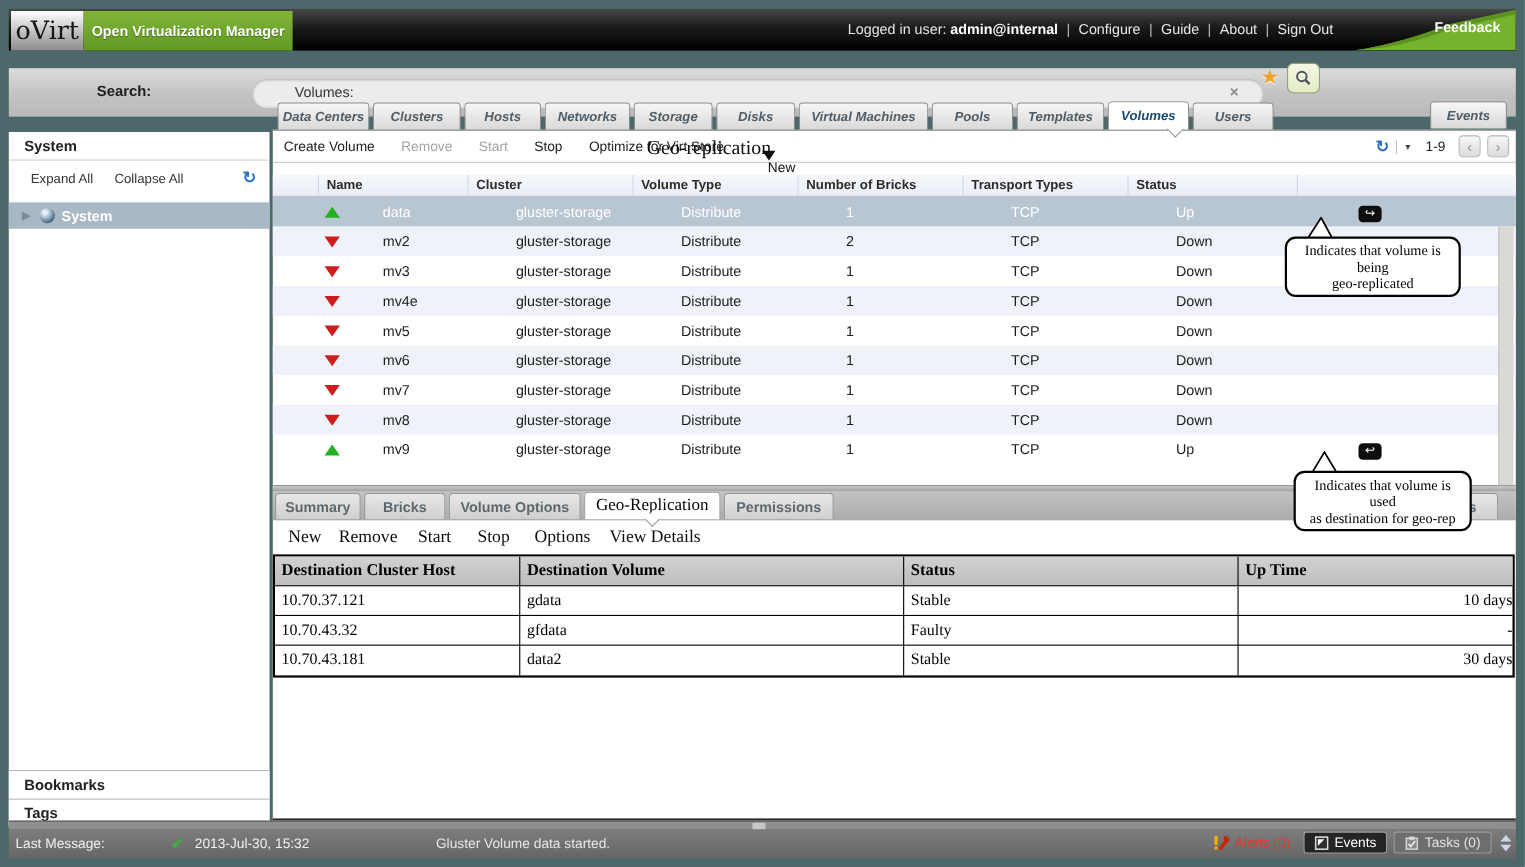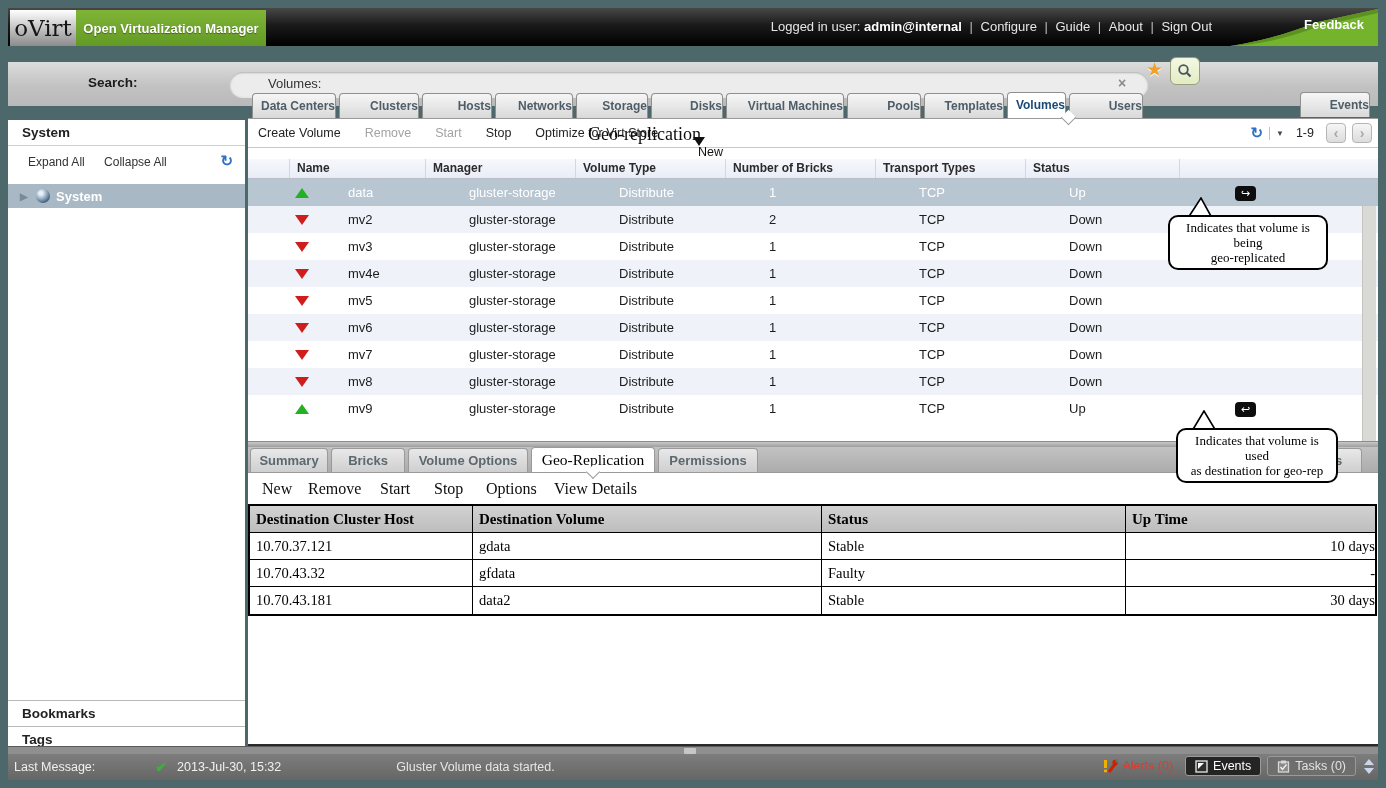--- a/index.html
+++ b/index.html
@@ -29,29 +29,29 @@
   #search-pill { position:absolute; left:222px; top:10px; width:918px; height:25px; border-radius:13px;
     background:#ececec; box-shadow:inset 0 1px 2px rgba(0,0,0,.25), 0 1px 0 rgba(255,255,255,.6);
     font-size:13px; color:#333; line-height:24px; padding-left:38px; }
   #search-clear { position:absolute; left:1110px; top:13px; font-size:14px; color:#8a8a8a; font-weight:bold; cursor:pointer; }
   #star-btn { position:absolute; left:1146px; top:58px; font-size:19px; color:#f0a128; cursor:pointer; text-shadow:0 1px 0 #fff; }
   #mag-btn { position:absolute; left:1170px; top:57px; width:30px; height:28px; border:1px solid #99a07c;
     border-radius:6px; background:linear-gradient(#f4f8e2,#e2ecc4); display:flex; align-items:center; justify-content:center; cursor:pointer; }
 
   
   #main-tabs { position:absolute; left:252px; top:92px; height:26px; display:flex; align-items:flex-end; gap:3px; }
-  .tab { height:25px; line-height:24px; text-align:right; border:1px solid #8f8f8f; border-bottom:none;
+  .tab { height:25px; line-height:24px; text-align:center; border:1px solid #8f8f8f; border-bottom:none;
     border-radius:4px 4px 0 0; background:linear-gradient(#f6f6f6,#d9d9d9); color:#4e5d68;
-    font-weight:bold; font-size:12px; cursor:pointer; }
+    font-weight:bold; font-size:12px; cursor:pointer;font-style:italic; }
   .tab.active { background:#fff; color:#1a4a74; height:26px; }
   #main-tabs .tab:nth-child(1){width:84px}#main-tabs .tab:nth-child(2){width:80px}
   #main-tabs .tab:nth-child(3){width:70px}#main-tabs .tab:nth-child(4){width:78px}
   #main-tabs .tab:nth-child(5){width:72px}#main-tabs .tab:nth-child(6){width:72px}
   #main-tabs .tab:nth-child(7){width:118px}#main-tabs .tab:nth-child(8){width:74px}
-  #main-tabs .tab:nth-child(9){width:80px}#main-tabs .tab:nth-child(10){width:59px}
+  #main-tabs .tab:nth-child(9){width:80px}#main-tabs .tab:nth-child(10){width:74px}
   #main-tabs .tab:nth-child(11){width:74px}
   #events-tab { position:absolute; left:1300px; top:92px; width:70px; }
   #volumes-notch { position:absolute; left:1063px; top:112px; width:11px; height:11px; background:#fff;
     transform:rotate(45deg); border-right:1px solid #9a9a9a; border-bottom:1px solid #9a9a9a; z-index:6; }
 
   
   #sidebar { position:absolute; left:8px; top:120px; width:237px; height:632px; background:#fff; }
   #sys-header { padding:5px 0 5px 14px; font-size:13.5px; font-weight:bold; color:#222; border-bottom:1px solid #cfcfcf; }
   #tree-links { position:relative; padding:9px 0 9px 20px; font-size:12px; color:#333; }
   #tree-links .lnk { margin-right:16px; cursor:pointer; }
@@ -253,21 +253,21 @@
       <span id="pager-caret">▼</span>
       <span id="pager-range">1-9</span>
       <span class="pager-btn">‹</span>
       <span class="pager-btn">›</span>
     </div>
 
     <div id="grid">
       <div id="grid-header">
           <div class="hc"></div>
           <div class="hc">Name</div>
-          <div class="hc">Manager</div>
+          <div class="hc">Cluster</div>
           <div class="hc">Volume Type</div>
           <div class="hc">Number of Bricks</div>
           <div class="hc">Transport Types</div>
           <div class="hc">Status</div>
           <div class="hc"></div>
         </div>
       <div id="grid-body">
           <div class="grow sel">
             <div class="arrc">
               <span class="arr up"></span>

